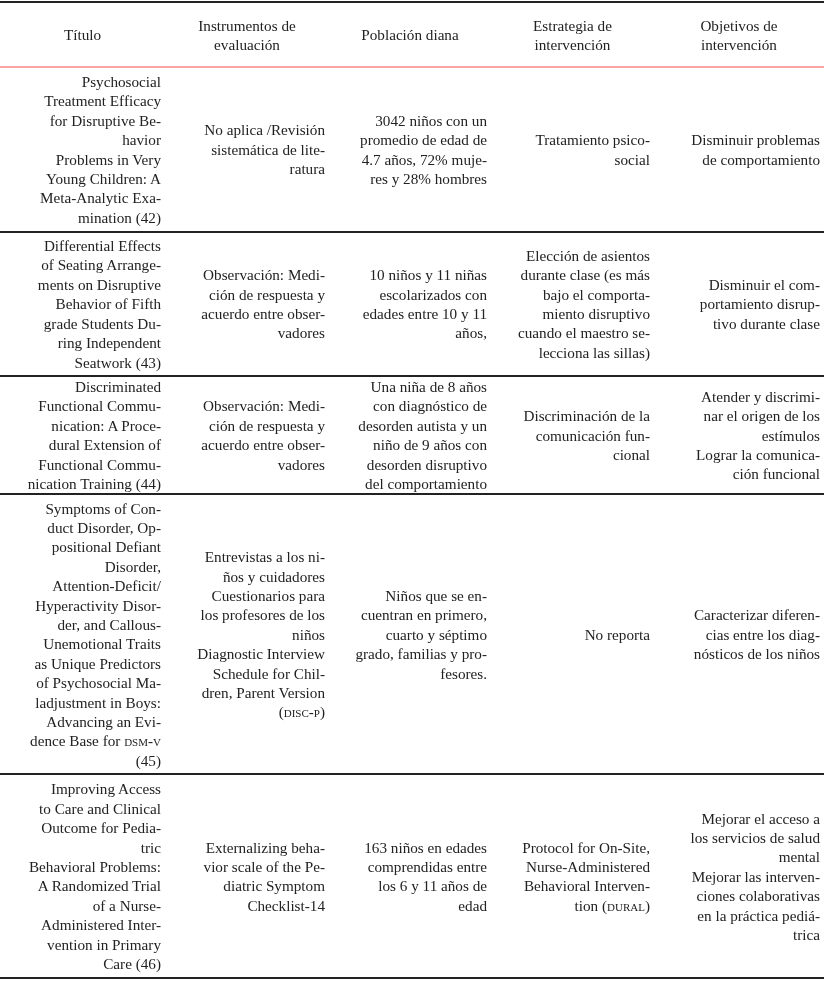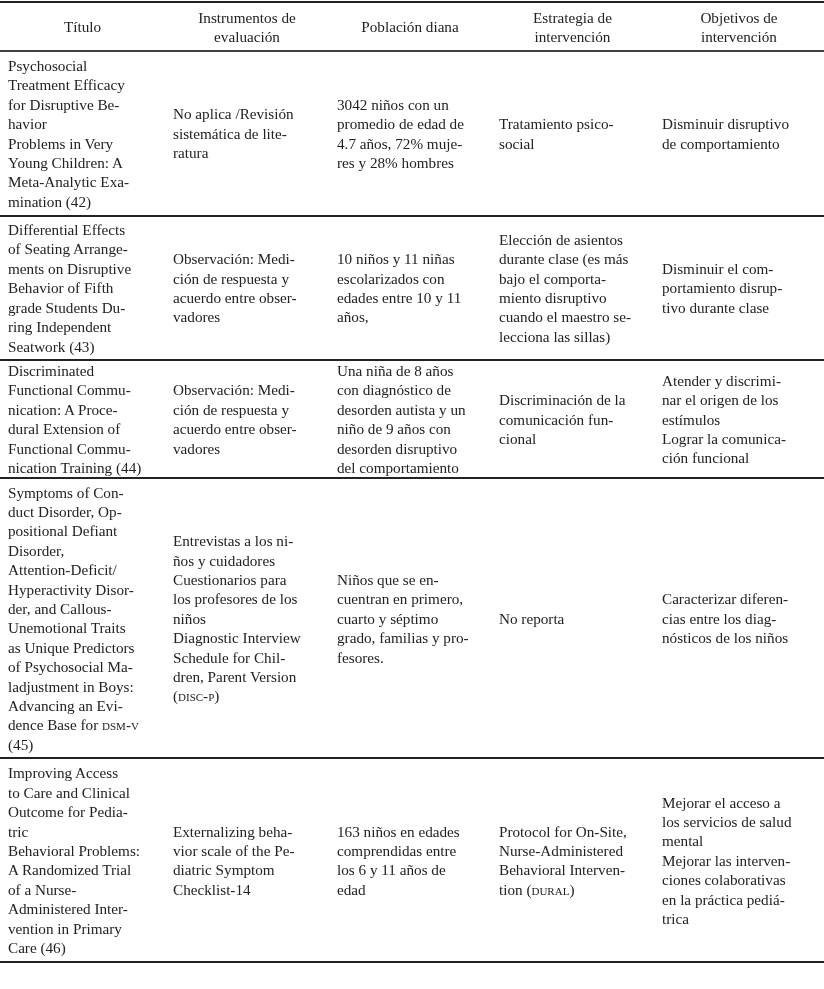--- a/index.html
+++ b/index.html
@@ -24,36 +24,36 @@
       font-size: 15.2px;
       line-height: 19.4px;
     }
     table.review col.c1 { width: 165px; }
     table.review col.c2 { width: 164px; }
     table.review col.c3 { width: 162px; }
     table.review col.c4 { width: 163px; }
     table.review col.c5 { width: 170px; }
     thead tr {
       border-top: 2px solid #222;
-      border-bottom: 2px solid #404040;
-      height: 49px;
+      border-bottom: 2px solid #fca5a5;
+      height: 65px;
     }
     thead th {
       font-weight: normal;
       text-align: center;
       vertical-align: middle;
       padding: 0 6px;
       line-height: 19px;
     }
     tbody tr {
       border-bottom: 2px solid #222;
     }
     tbody td {
       vertical-align: middle;
-      text-align: left;
+      text-align: right;
       padding: 0 4px 0 8px;
       white-space: pre-line;
     }
     tbody tr.r1 { height: 165px; }
     tbody tr.r2 { height: 144px; padding-left: 43px; }
     tbody tr.r3 { height: 88px; }
     tbody tr.r4 { height: 280px; font-family: Liberation Serif, serif; }
     tbody tr.r5 { height: 204px; }
     .sc { font-variant: small-caps; }
   </style>
@@ -92,21 +92,21 @@
 mination (42)</td>
       <td>No aplica /Revisión
 sistemática de lite-
 ratura</td>
       <td>3042 niños con un
 promedio de edad de
 4.7 años, 72% muje-
 res y 28% hombres</td>
       <td>Tratamiento psico-
 social</td>
-      <td>Disminuir disruptivo
+      <td>Disminuir problemas
 de comportamiento</td>
     </tr>
     <tr class="r2">
       <td>Differential Effects
 of Seating Arrange-
 ments on Disruptive
 Behavior of Fifth
 grade Students Du-
 ring Independent
 Seatwork (43)</td>

